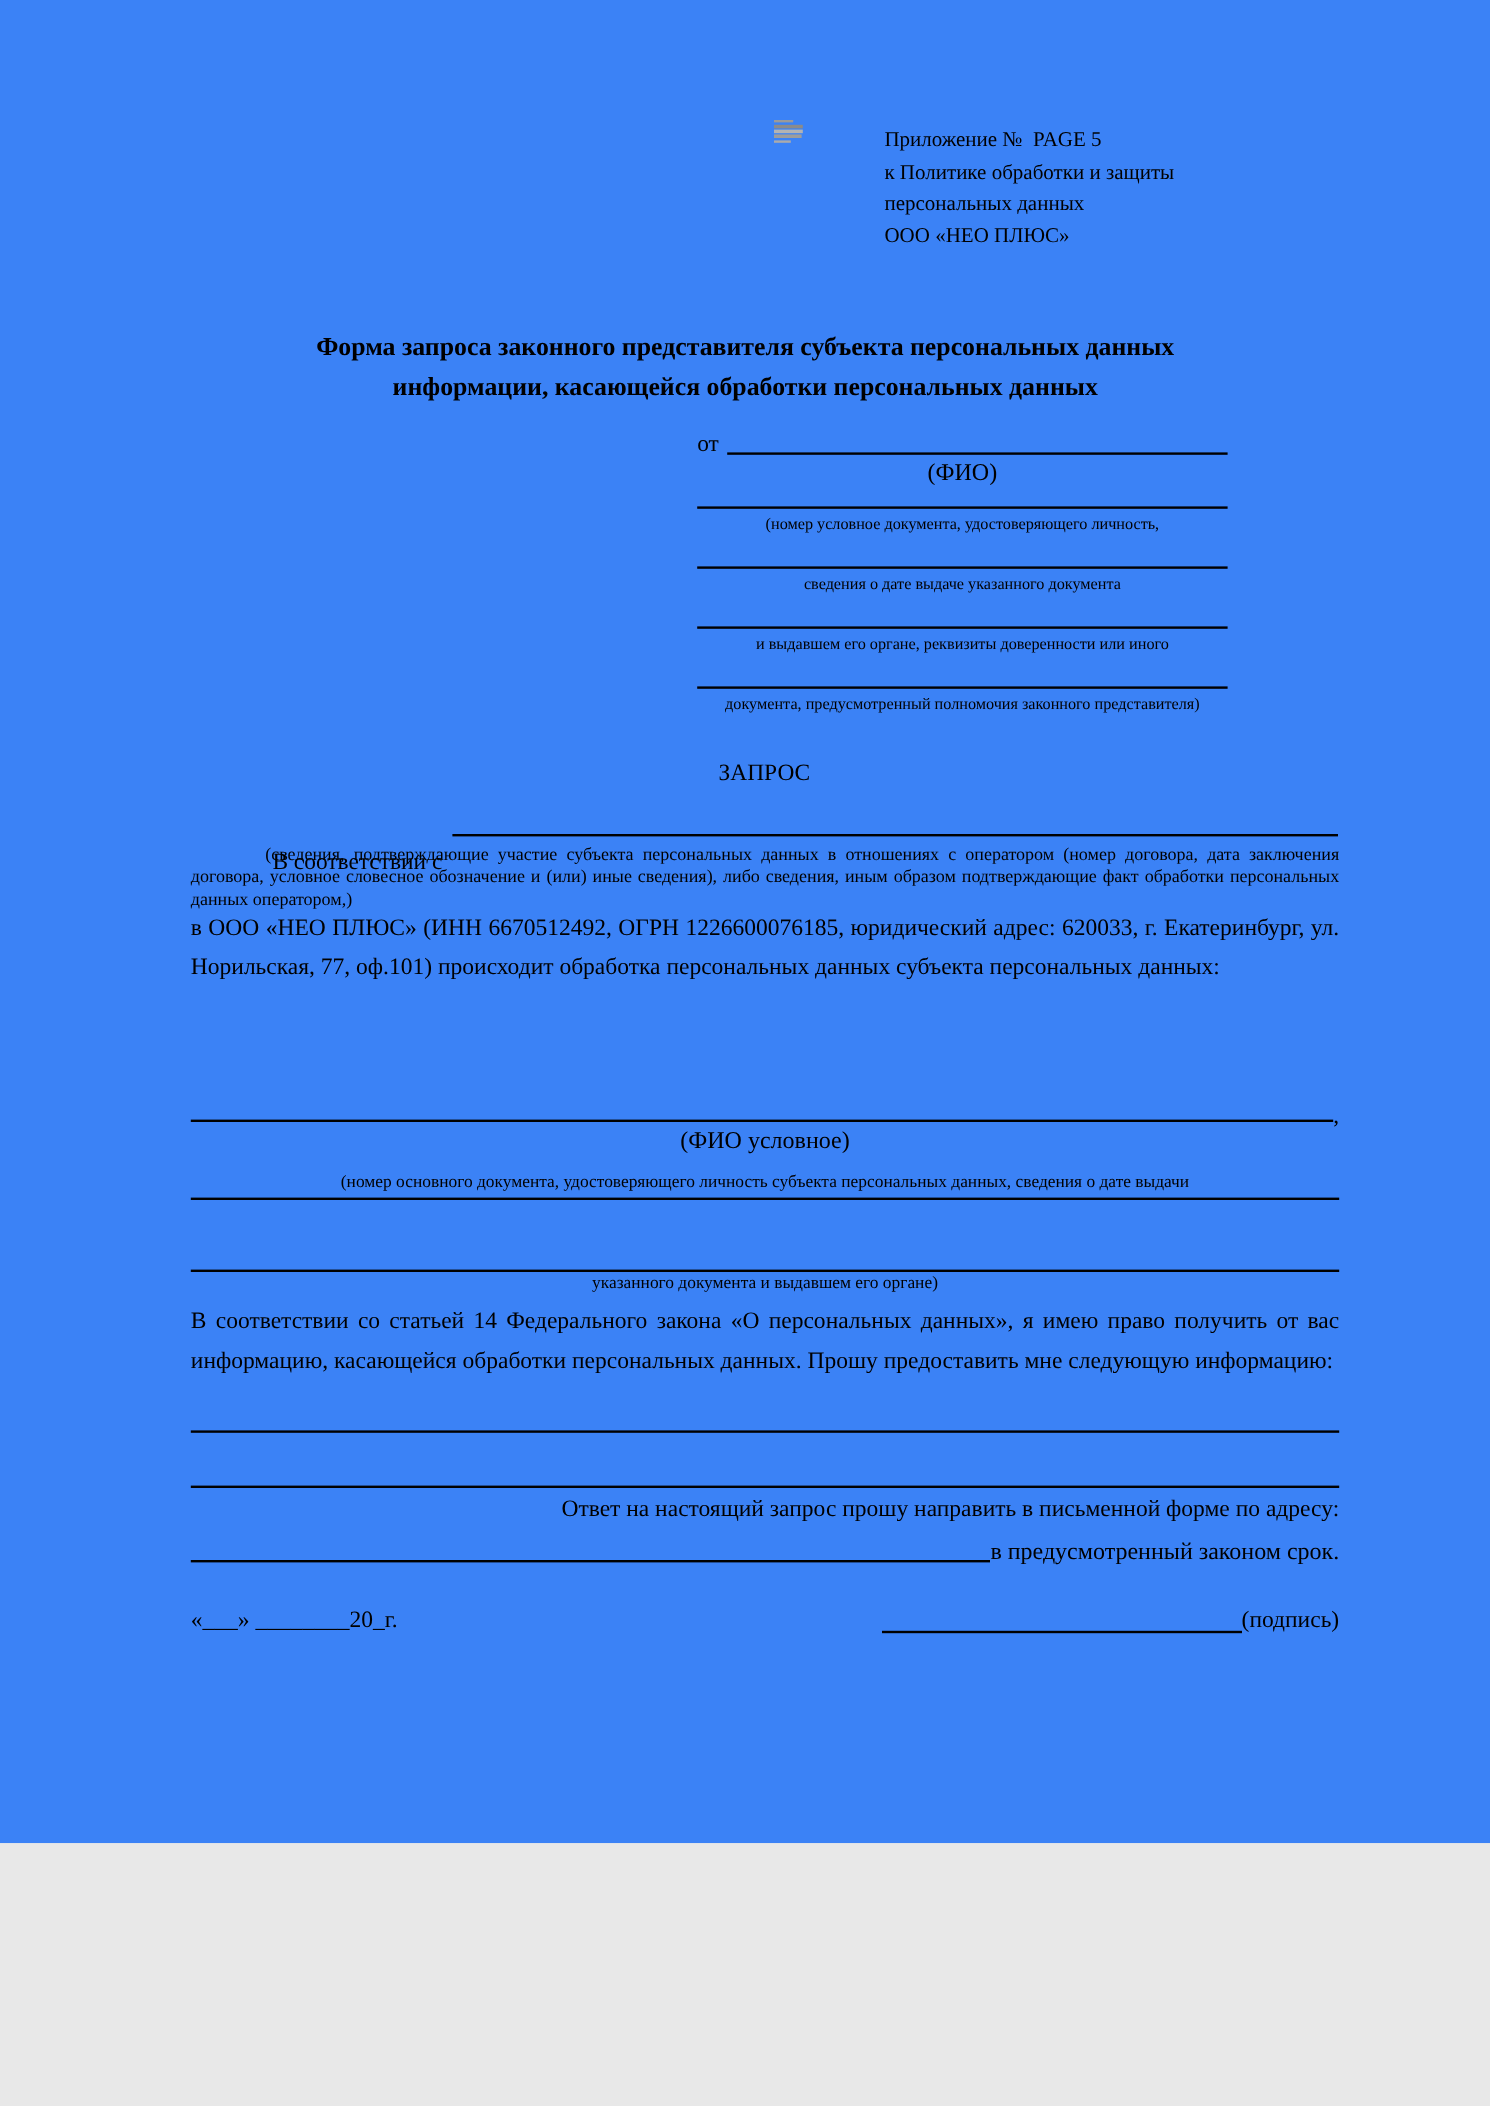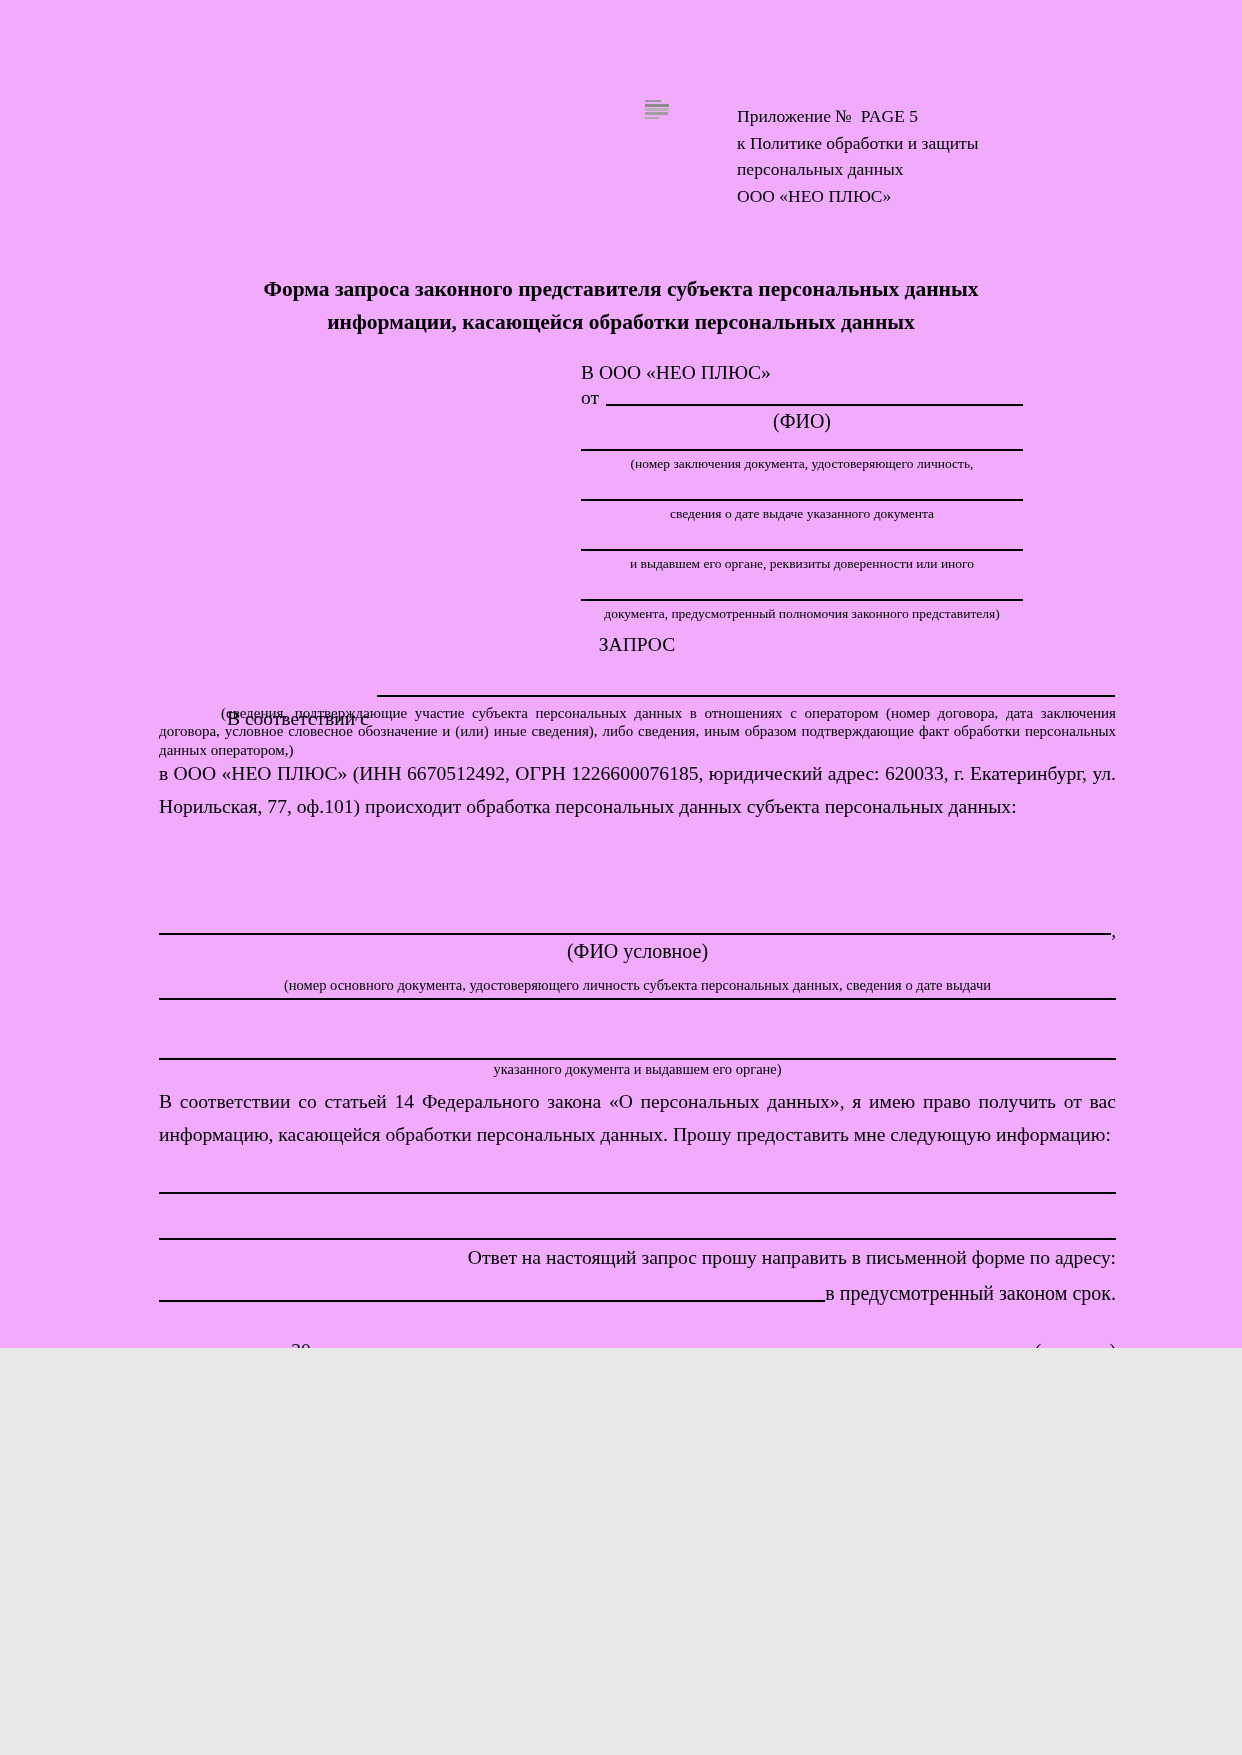--- a/index.html
+++ b/index.html
@@ -1,20 +1,20 @@
 <!DOCTYPE html>
 <html><head>
 <meta charset="utf-8">
 <style>
   html, body { margin: 0; padding: 0; background: #e8e8e8; }
   .page {
     position: relative;
     width: 1242px;
-    height: 1348px;
-    background: #f0abfc;
+    height: 1536px;
+    background: #3b82f6;
     font-family: "Liberation Serif", "DejaVu Serif", serif;
     color: #000;
     margin: 0 auto;
     overflow: hidden;
   }
   .abs { position: absolute; }
   .pre { white-space: pre-wrap; }
   .right { text-align: right; }
   .rule { border-bottom: 2px solid #000; }
   .fill { flex: 1 1 auto; border-bottom: 2px solid #000; align-self: flex-end; margin-bottom: 3px; height: 0; }
@@ -98,29 +98,28 @@
     <div class="pre">персональных данных</div>
     <div class="pre">ООО «НЕО ПЛЮС»</div>
   </div>
 
   <div class="abs title">
     <div>Форма запроса законного представителя субъекта персональных данных</div>
     <div>информации, касающейся обработки персональных данных</div>
   </div>
 
   <div class="abs addr">
-    <div class="addr-to">В ООО «НЕО ПЛЮС»</div>
     <div class="addr-from">
       <span class="lbl">от</span>
       <span class="fill"></span>
     </div>
     <div class="cap c15 cap15">(ФИО)</div>
 
     <div class="rule"></div>
-    <div class="cap c13">(номер заключения документа, удостоверяющего личность,</div>
+    <div class="cap c13">(номер условное документа, удостоверяющего личность,</div>
 
     <div class="rule gap"></div>
     <div class="cap c13">сведения о дате выдаче указанного документа</div>
 
     <div class="rule gap"></div>
     <div class="cap c13">и выдавшем его органе, реквизиты доверенности или иного</div>
 
     <div class="rule gap"></div>
     <div class="cap c13">документа, предусмотренный полномочия законного представителя)</div>
   </div>

